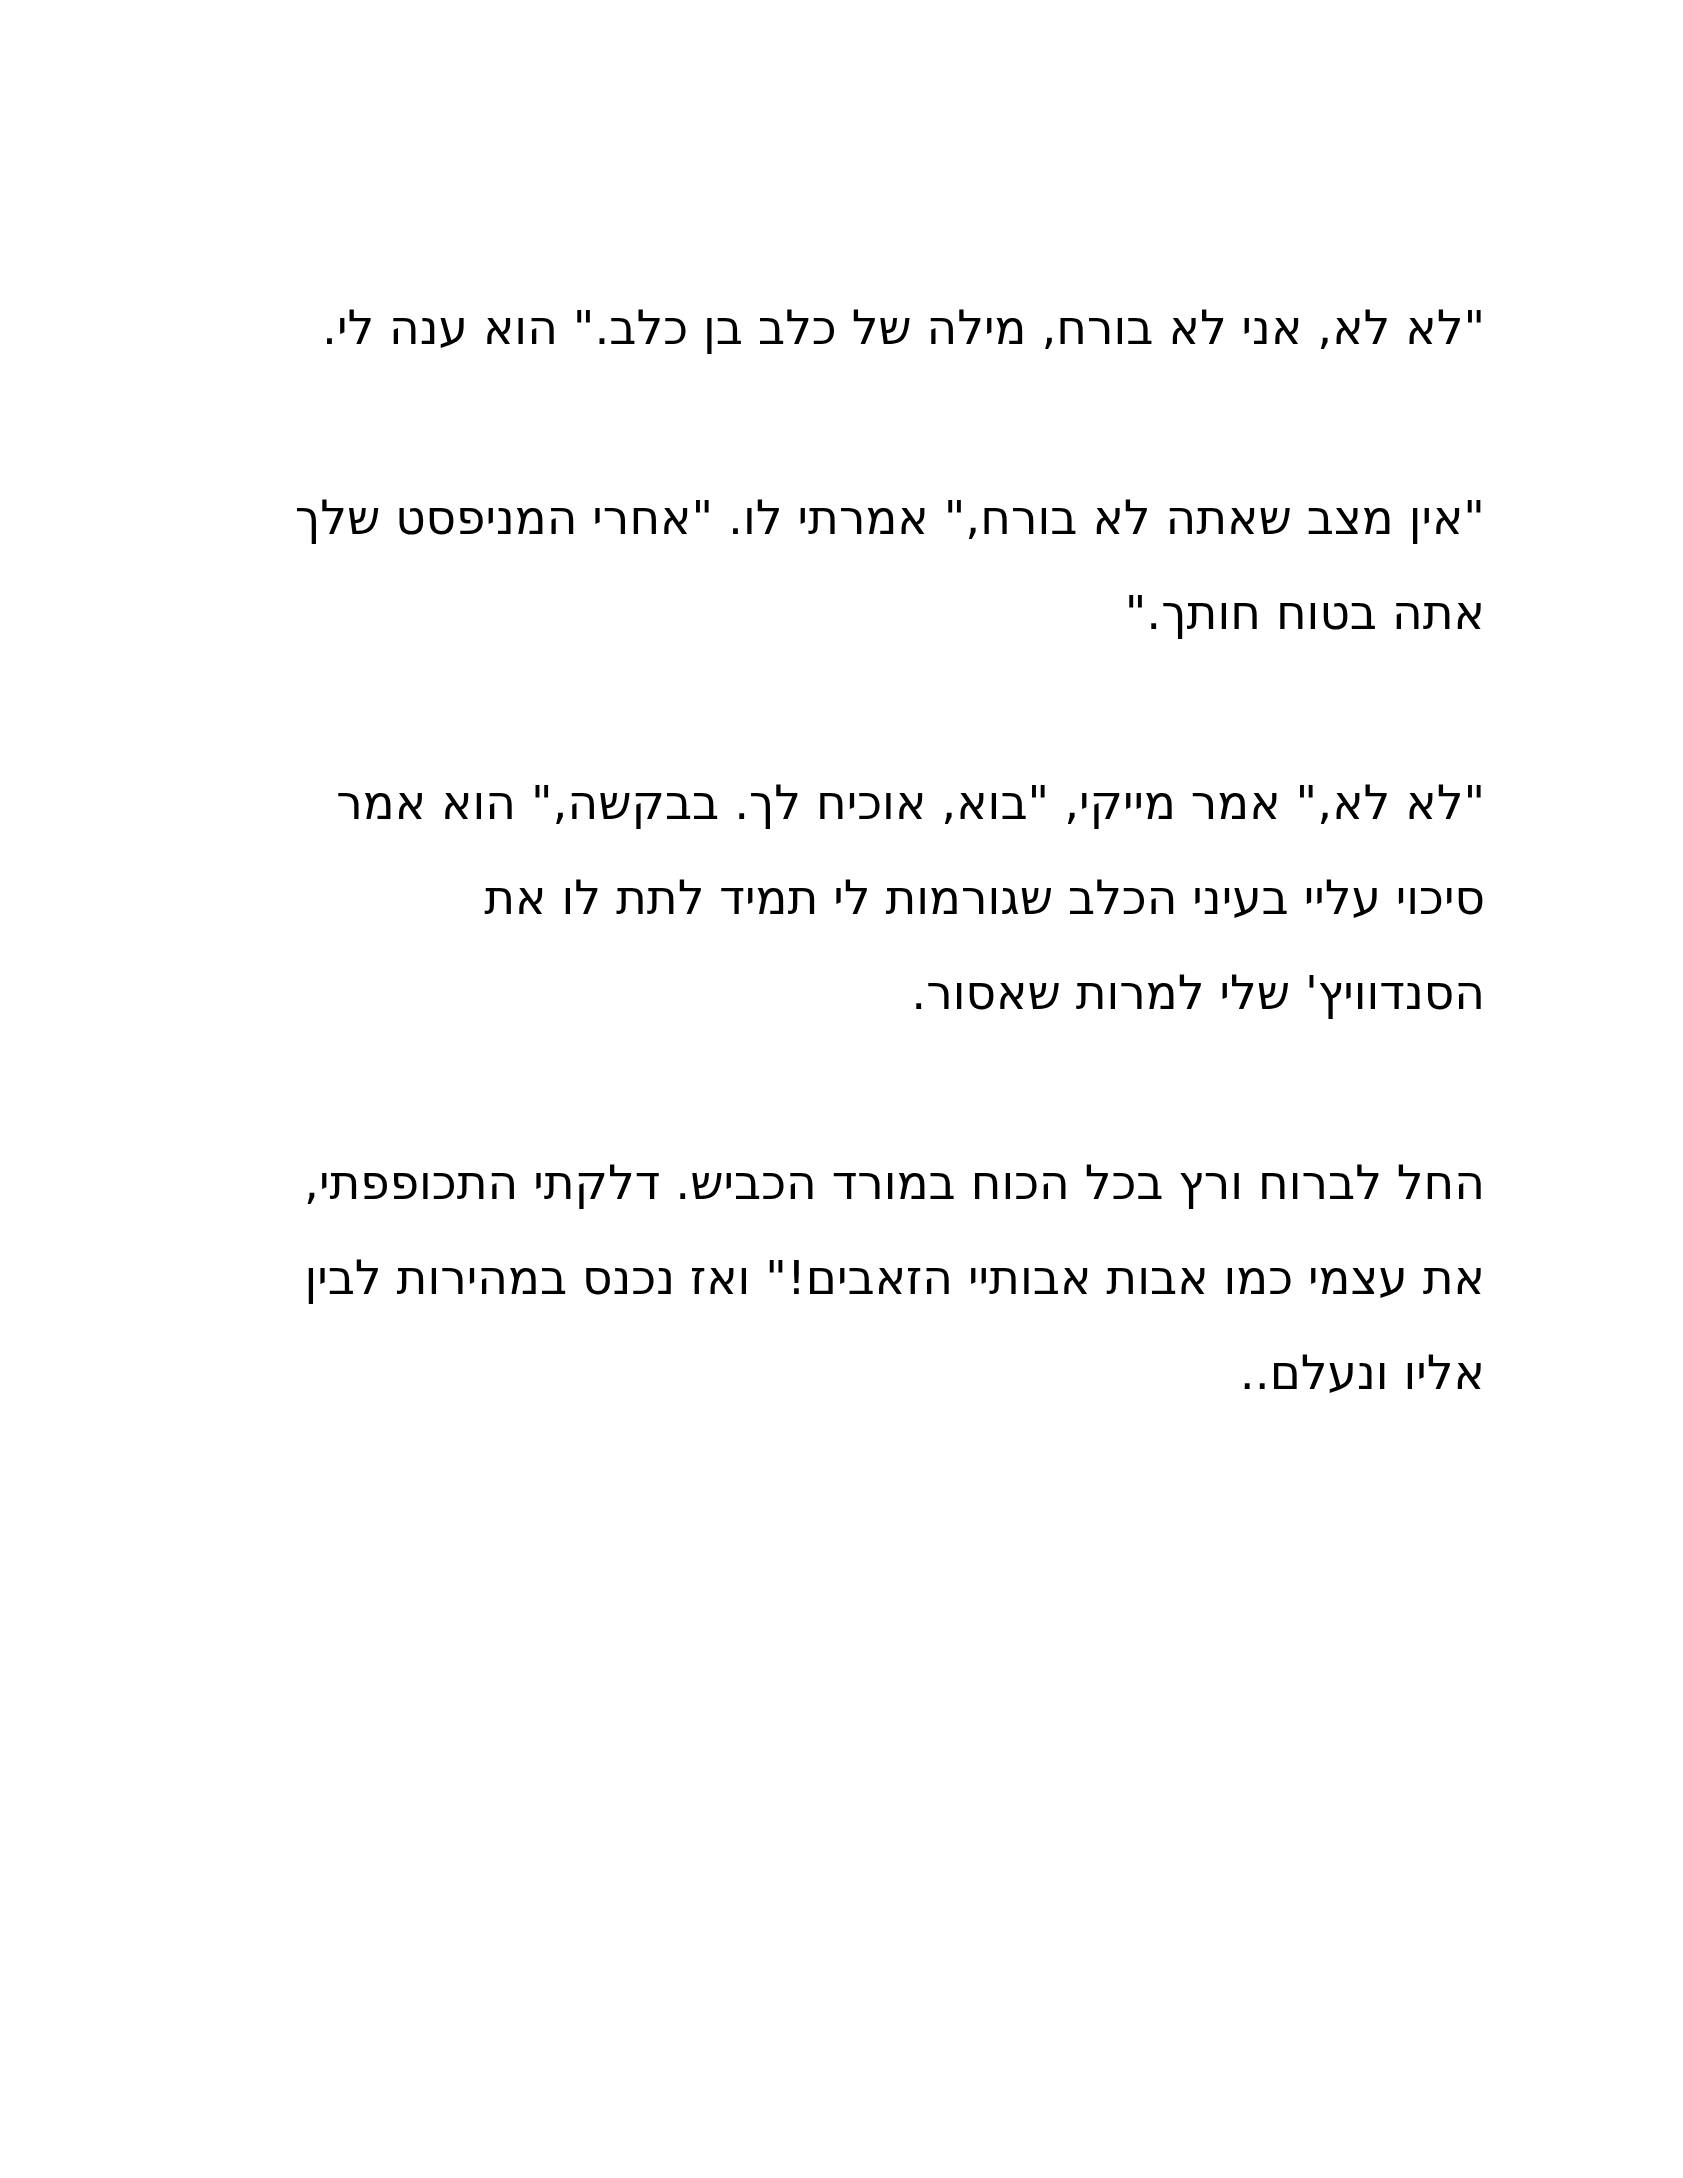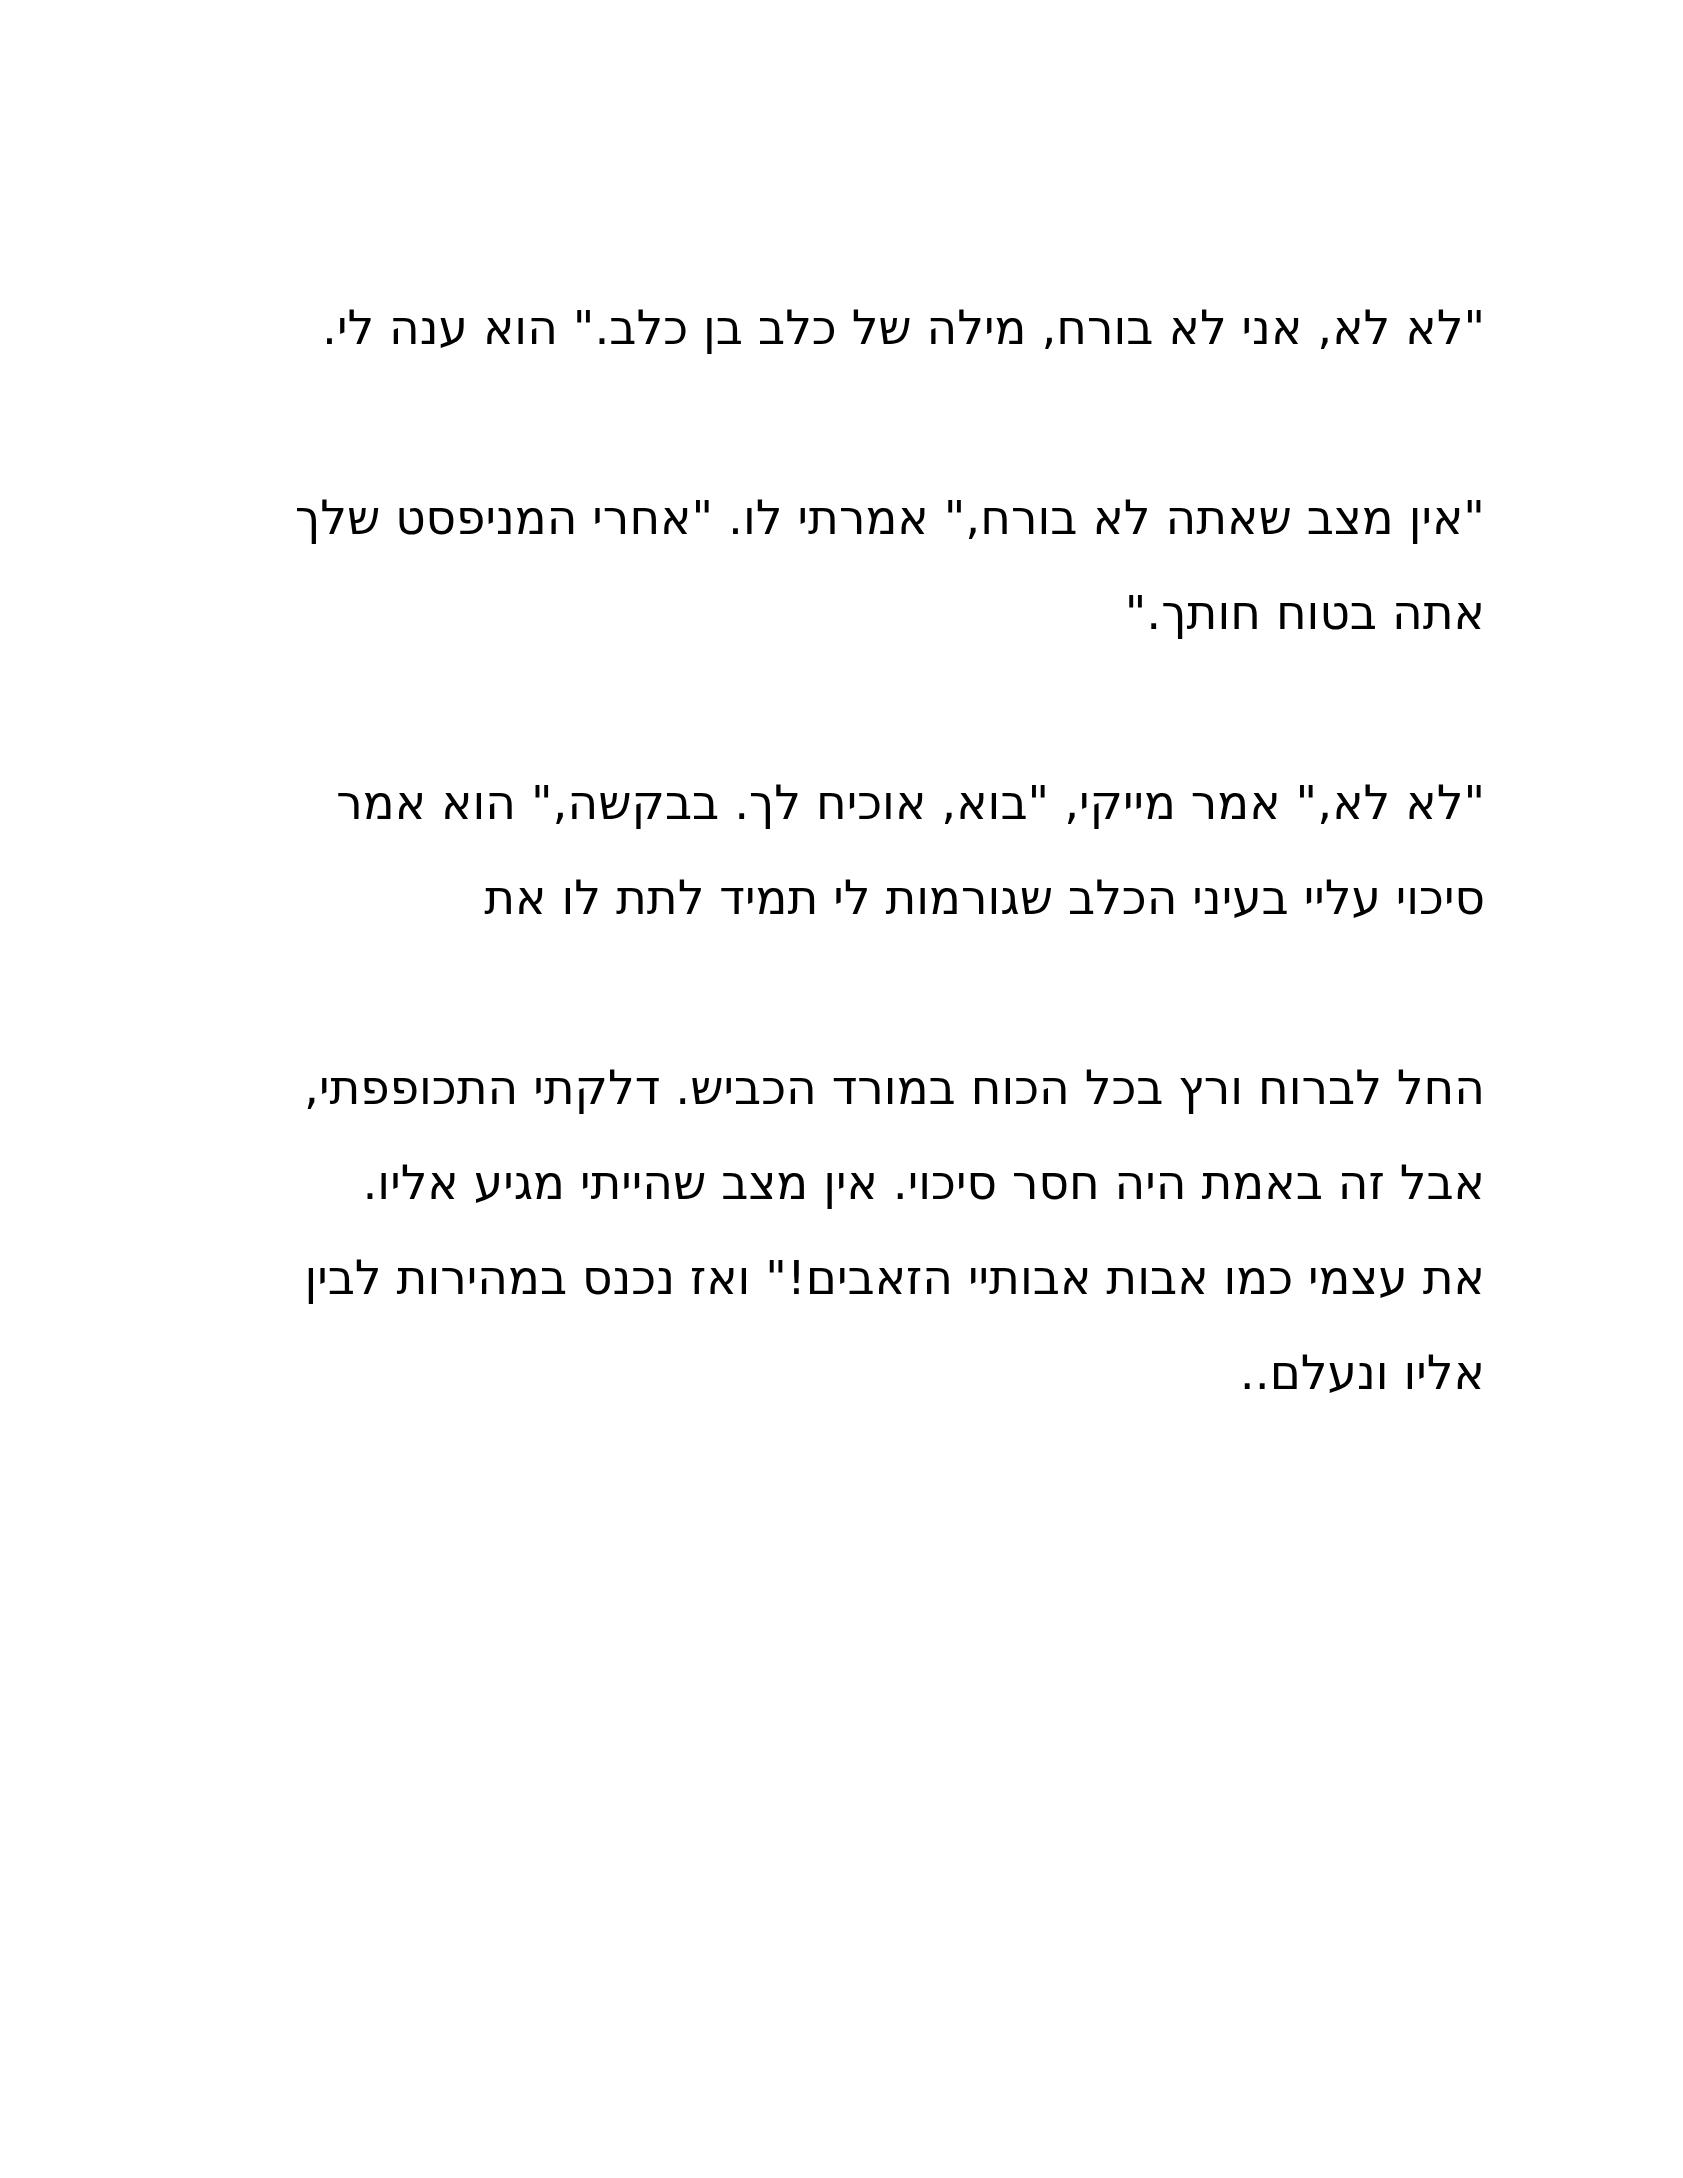--- a/index.html
+++ b/index.html
@@ -45,22 +45,22 @@
       <div class="paragraph">
         <div class="line">"לא לא, אני לא בורח, מילה של כלב בן כלב." הוא ענה לי.</div>
       </div>
       <div class="paragraph">
         <div class="line">"אין מצב שאתה לא בורח," אמרתי לו. "אחרי המניפסט שלך</div>
         <div class="line">אתה בטוח חותך."</div>
       </div>
       <div class="paragraph">
         <div class="line">"לא לא," אמר מייקי, "בוא, אוכיח לך. בבקשה," הוא אמר</div>
         <div class="line">סיכוי עליי בעיני הכלב שגורמות לי תמיד לתת לו את</div>
+        <div class="line">הסנדוויץ' שלי למרות שאסור.</div>
       </div>
       <div class="paragraph">
         <div class="line">החל לברוח ורץ בכל הכוח במורד הכביש. דלקתי התכופפתי,</div>
-        <div class="line">אבל זה באמת היה חסר סיכוי. אין מצב שהייתי מגיע אליו.</div>
         <div class="line">את עצמי כמו אבות אבותיי הזאבים!" ואז נכנס במהירות לבין</div>
         <div class="line">אליו ונעלם..</div>
       </div>
     </div>
 </div>
 
 
 </body></html>

